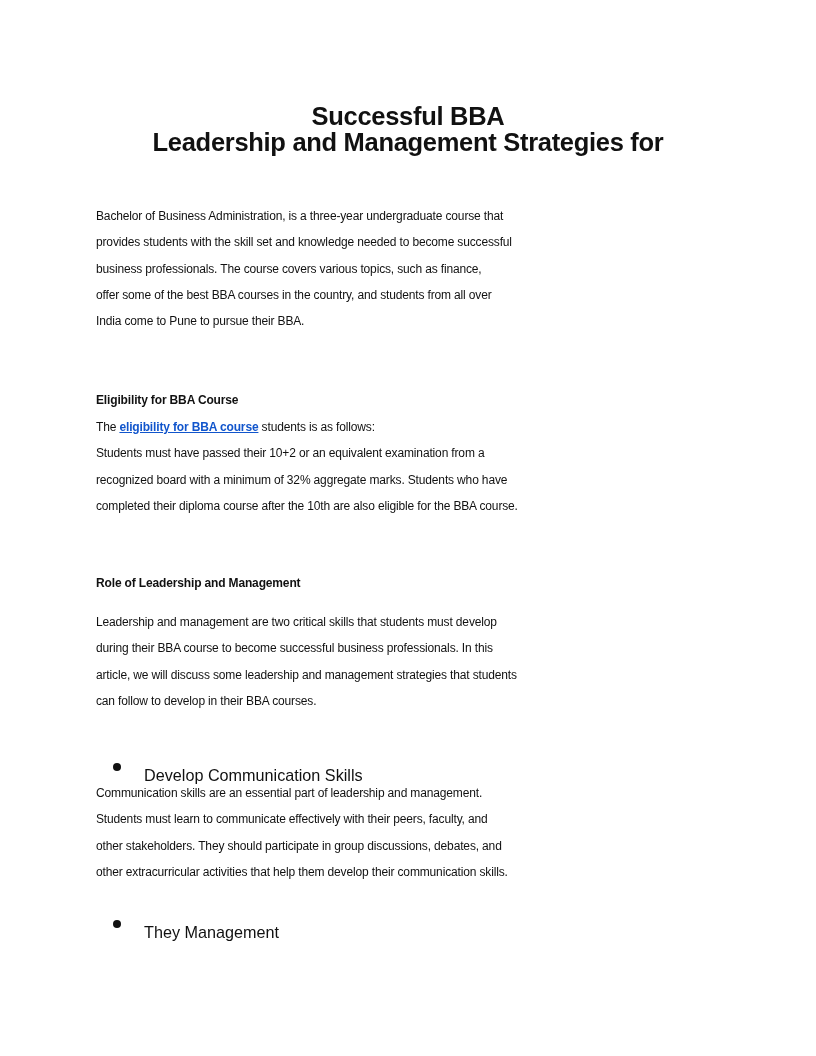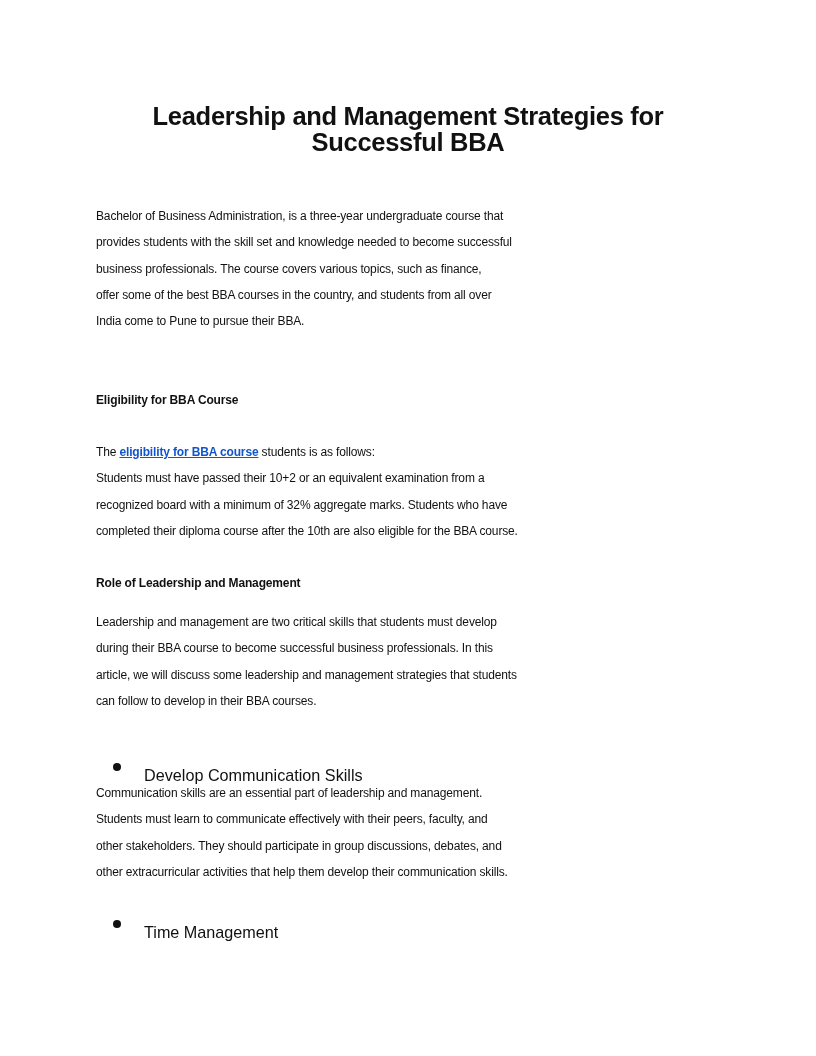--- a/index.html
+++ b/index.html
@@ -16,35 +16,35 @@
   .bullet { position: absolute; left: 0; font-size: 16.2px; line-height: 26.3px; white-space: nowrap; }
   .bullet .dot { position: absolute; left: 17px; top: 9px; width: 8px; height: 8px; border-radius: 50%; background: #111; }
   .bullet .label { position: absolute; left: 48px; top: 8px; }
 </style>
 </head>
 <body>
 
 <div class="page">
 
   <div class="title">
+    <span class="line">Successful BBA</span>
     <span class="line">Leadership and Management Strategies for</span>
-    <span class="line">Successful BBA</span>
   </div>
 
   <div class="p" style="top:203px;">
     <span class="line">Bachelor of Business Administration, is a three-year undergraduate course that</span>
     <span class="line">provides students with the skill set and knowledge needed to become successful</span>
     <span class="line">business professionals. The course covers various topics, such as finance,</span>
     <span class="line">offer some of the best BBA courses in the country, and students from all over</span>
     <span class="line">India come to Pune to pursue their BBA.</span>
   </div>
 
   <div class="p heading" style="top:387px;">Eligibility for BBA Course</div>
 
-  <div class="p" style="top:439px;">
+  <div class="p" style="top:414px;">
     <span class="line"><span>The </span><a class="link" href="#">eligibility for BBA course</a><span> students is as follows:</span></span>
     <span class="line">Students must have passed their 10+2 or an equivalent examination from a</span>
     <span class="line">recognized board with a minimum of 32% aggregate marks. Students who have</span>
     <span class="line">completed their diploma course after the 10th are also eligible for the BBA course.</span>
   </div>
 
   <div class="p heading" style="top:570px;">Role of Leadership and Management</div>
 
   <div class="p" style="top:609px;">
     <span class="line">Leadership and management are two critical skills that students must develop</span>
@@ -60,16 +60,16 @@
 
   <div class="p" style="top:780px;">
     <span class="line">Communication skills are an essential part of leadership and management.</span>
     <span class="line">Students must learn to communicate effectively with their peers, faculty, and</span>
     <span class="line">other stakeholders. They should participate in group discussions, debates, and</span>
     <span class="line">other extracurricular activities that help them develop their communication skills.</span>
   </div>
 
   <div class="bullet" style="top:911px;">
     <span class="dot"></span>
-    <span class="label">Time Management</span>
+    <span class="label">They Management</span>
   </div>
 
 </div>
 
 </body></html>

